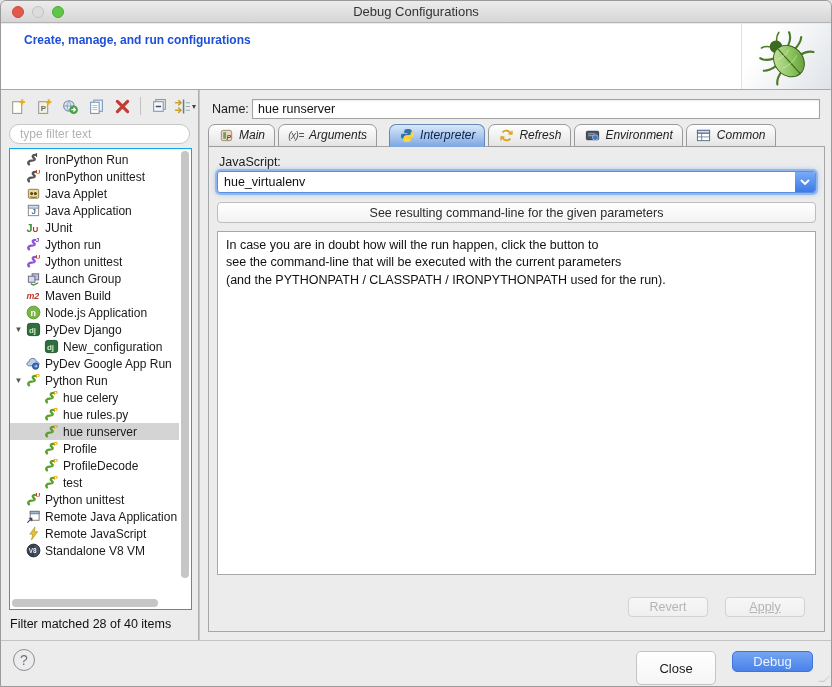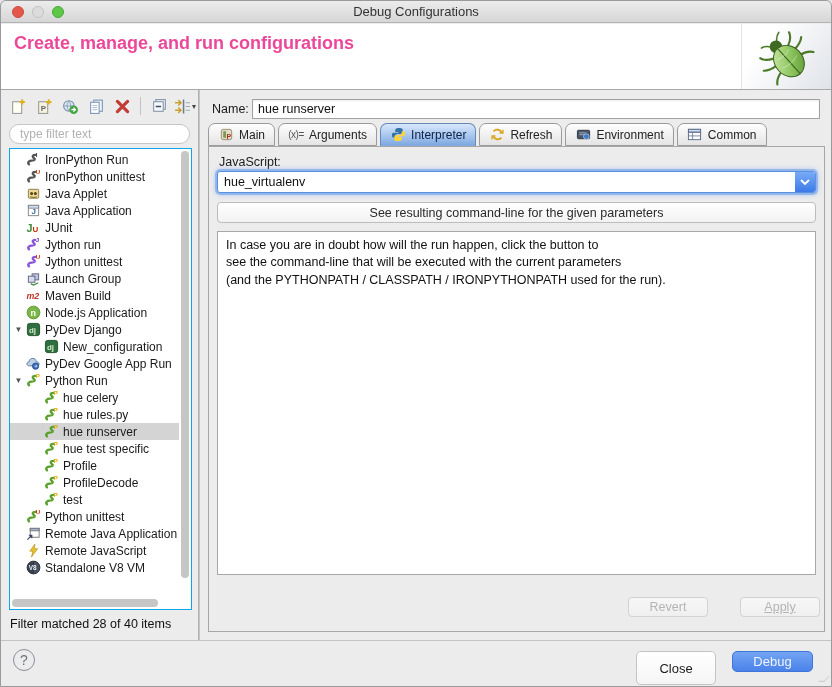--- a/index.html
+++ b/index.html
@@ -13,21 +13,21 @@
     border-radius:6px 6px 0 0;}
   .tl{position:absolute;top:5px;width:12px;height:12px;border-radius:50%;}
   .tl.red{left:11px;background:#e4584c;border:1px solid #cc4a40;}
   .tl.mid{left:31px;background:#dcdcdc;border:1px solid #c2c2c2;}
   .tl.grn{left:51px;background:#5fc747;border:1px solid #49aa37;}
   .title{position:absolute;left:0;right:0;top:3px;text-align:center;font-size:13px;
     font-weight:500;color:#333;}
   
   .banner{position:absolute;left:0;top:23px;width:100%;height:66px;background:#fff;
     border-bottom:1px solid #a9a9a9;}
-  .banner-title{position:absolute;left:13px;top:9px;font-size:18px;font-weight:bold;color:#ec4899;}
+  .banner-title{position:absolute;left:23px;top:9px;font-size:12px;font-weight:bold;color:#1d4ed8;}
   .bug-box{position:absolute;right:0;top:0;width:90px;height:100%;
     background:linear-gradient(125deg,#ffffff 25%,#dfe3e8 100%);border-left:1px solid #e2e2e2;}
   .bug-box svg{position:absolute;left:14px;top:2px;}
   
   .body{position:absolute;left:0;top:89px;width:100%;height:552px;background:#ececec;}
   .leftcol{position:absolute;left:0;top:0;width:197px;height:100%;}
   .divider{position:absolute;left:197px;top:0;width:2px;height:100%;background:#c6c6c6;
     border-left:1px solid #b0b0b0;}
   .rightcol{position:absolute;left:199px;top:0;width:633px;height:100%;padding-left:35px;}
   
@@ -56,26 +56,26 @@
   .vscroll{position:absolute;right:1px;top:2px;bottom:13px;width:10px;}
   .vthumb{position:absolute;left:1px;top:0;width:8px;height:96%;background:#c6c6c6;border-radius:4px;}
   .hscroll{position:absolute;left:2px;right:13px;bottom:1px;height:10px;}
   .hthumb{position:absolute;left:0;top:1px;height:8px;width:88%;background:#c6c6c6;border-radius:4px;}
   .filter-status{position:absolute;left:9px;top:527px;font-size:12.5px;color:#111;}
   
   .name-label{position:absolute;left:12px;top:12px;font-size:12.5px;}
   .name-input{position:absolute;left:52px;top:9px;width:568px;height:20px;border:1px solid #a2a2a2;
     background:#fff;font-size:12.5px;padding:0 5px;color:#111;outline:none;
     box-shadow:inset 0 1px 2px rgba(0,0,0,.08);}
-  .tabs{position:absolute;left:8px;top:33px;height:24px;display:flex;align-items:flex-start;z-index:2;}
+  .tabs{position:absolute;left:8px;top:33px;height:24px;display:flex;align-items:center;z-index:2;font-style:italic;}
   .tab{height:23px;display:flex;align-items:center;gap:5px;padding:0 9px;margin-right:3px;
     border:1px solid #9a9a9a;border-radius:7px 7px 0 0;font-size:12px;color:#222;
     background:linear-gradient(#fefefe,#e4e4e4);cursor:default;}
   .tab.sel{background:linear-gradient(#d9e8fb 0%,#a8c6ee 55%,#7fa9e0 100%);
-    border-color:#6787b8;color:#0e2246;border-bottom-color:#7fa9e0;}
+    border-color:#6787b8;color:#0e2246;border-bottom-color:#7fa9e0;margin-left:9px;}
   .tab .ticn{width:16px;height:16px;display:inline-flex;align-items:center;justify-content:center;}
   .tab .ticn svg{width:15px;height:15px;}
   .argtxt{font-size:10px;color:#555;letter-spacing:-.5px;}
   .group{position:absolute;left:8px;top:56px;width:617px;height:486px;border:1px solid #a6a6a6;
     background:#ececec;z-index:1;}
   .interp-label{position:absolute;left:10px;top:8px;font-size:12.5px;}
   .combo{position:absolute;left:8px;top:24px;right:8px;height:22px;background:#fff;
     border:1px solid #5a90e0;border-radius:3px;
     box-shadow:0 0 0 2px rgba(110,160,235,.55),0 0 6px rgba(110,160,235,.9);}
   .combo-input{position:absolute;left:0;top:0;bottom:0;right:20px;border:none;outline:none;
@@ -85,21 +85,21 @@
     align-items:center;justify-content:center;padding:0;}
   .cmd-btn{position:absolute;left:8px;top:55px;right:8px;height:21px;
     background:linear-gradient(#ffffff,#f2f2f2);border:1px solid #bdbdbd;border-radius:4px;
     font-size:12.5px;color:#2a2a2a;cursor:default;font-family:inherit;}
   .info{position:absolute;left:8px;top:84px;right:8px;height:344px;background:#fff;
     border:1px solid #a8a8a8;font-size:12.5px;line-height:1.38;padding:5px 8px;color:#111;}
   .gbtn{position:absolute;bottom:14px;width:80px;height:20px;border-radius:4px;font-size:12.5px;
     border:1px solid #d2d2d2;background:linear-gradient(#f7f7f7,#efefef);color:#b4b4b4;
     cursor:default;font-family:inherit;}
   .revert{right:116px;}
-  .apply{right:4px;text-decoration:underline;}
+  .apply{right:19px;text-decoration:underline;}
   
   .footer{position:absolute;left:0;bottom:0;width:100%;height:46px;background:#ececec;
     border-top:1px solid #c4c4c4;}
   .help{position:absolute;left:12px;top:8px;width:22px;height:22px;border-radius:50%;
     border:1.5px solid #8a8f98;color:#6f747e;font-size:14px;background:transparent;
     display:flex;align-items:center;justify-content:center;cursor:default;font-family:inherit;}
   .close-btn{position:absolute;right:115px;top:10px;width:80px;height:34px;border-radius:5px;
     background:linear-gradient(#ffffff,#f5f5f5);border:1px solid #c4c4c4;font-size:13px;
     color:#1a1a1a;cursor:default;font-family:inherit;}
   .debug-btn{position:absolute;right:18px;top:10px;width:81px;height:21px;border-radius:5px;
@@ -391,30 +391,20 @@
               <span>hue runserver</span>
             </div>
             <div class="trow indent2">
               <span class="twisty"></span>
               <span class="ticon">
                 <svg viewBox="0 0 16 16">
                   <path d="M3.2 13.2 C1.2 11 3.4 9.2 6.2 9.2 C9.7 9.2 10.1 7.6 8.3 6.4 C6.3 5.1 6.9 3 9.9 3.1" fill="none" stroke="#5aa02c" stroke-width="2.5" stroke-linecap="round"></path>
                   <text x="10.3" y="5.8" font-size="6.5" font-weight="bold" fill="#d9a800">P</text>
                 </svg>
               </span>
-              <span>hue test specific</span>
-            </div>
-            <div class="trow indent2">
-              <span class="twisty"></span>
-              <span class="ticon">
-                <svg viewBox="0 0 16 16">
-                  <path d="M3.2 13.2 C1.2 11 3.4 9.2 6.2 9.2 C9.7 9.2 10.1 7.6 8.3 6.4 C6.3 5.1 6.9 3 9.9 3.1" fill="none" stroke="#5aa02c" stroke-width="2.5" stroke-linecap="round"></path>
-                  <text x="10.3" y="5.8" font-size="6.5" font-weight="bold" fill="#d9a800">P</text>
-                </svg>
-              </span>
               <span>Profile</span>
             </div>
             <div class="trow indent2">
               <span class="twisty"></span>
               <span class="ticon">
                 <svg viewBox="0 0 16 16">
                   <path d="M3.2 13.2 C1.2 11 3.4 9.2 6.2 9.2 C9.7 9.2 10.1 7.6 8.3 6.4 C6.3 5.1 6.9 3 9.9 3.1" fill="none" stroke="#5aa02c" stroke-width="2.5" stroke-linecap="round"></path>
                   <text x="10.3" y="5.8" font-size="6.5" font-weight="bold" fill="#d9a800">P</text>
                 </svg>
               </span>

